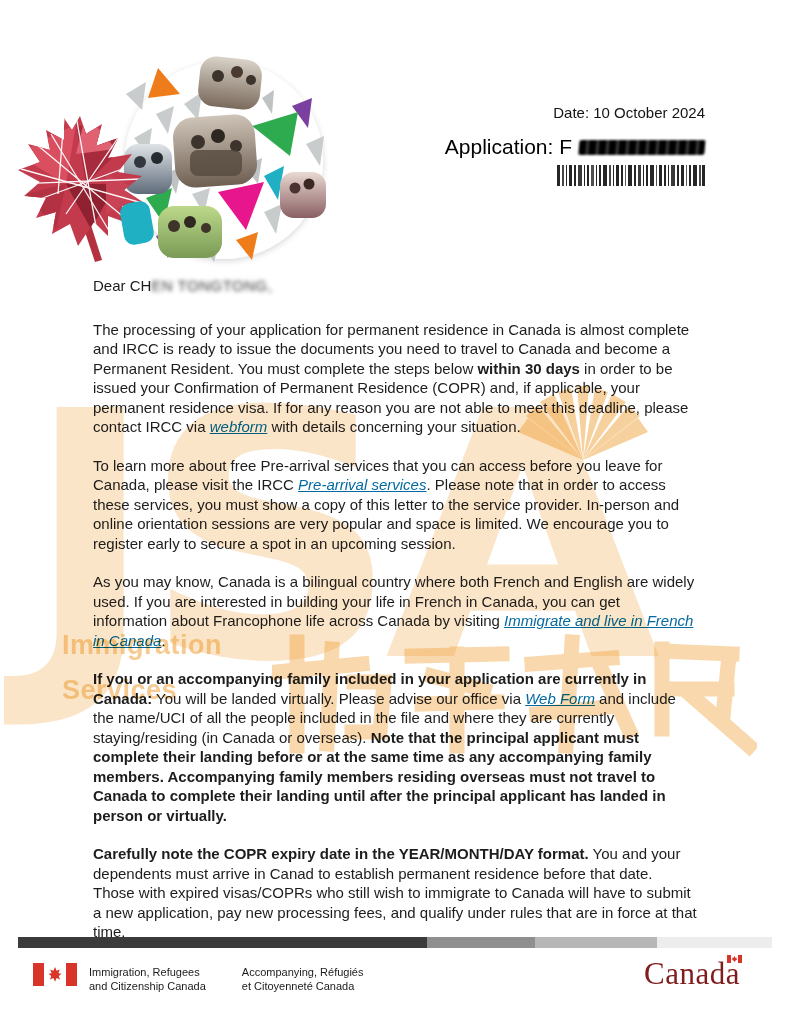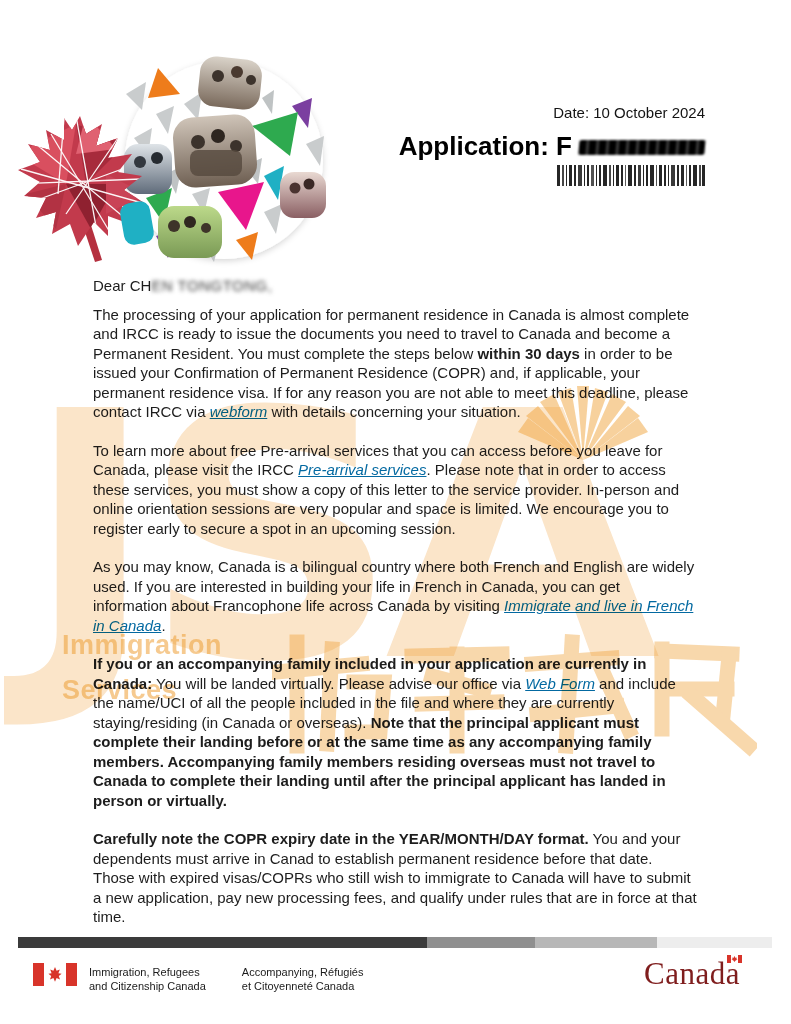--- a/index.html
+++ b/index.html
@@ -3,33 +3,33 @@
 <meta charset="utf-8">
 <style>
   html,body{margin:0;padding:0;background:#ffffff;}
   .page{position:relative;width:791px;height:1024px;background:#fff;overflow:hidden;
         font-family:"Liberation Sans",sans-serif;color:#1d1d1d;}
 
   
   .logo{position:absolute;left:6px;top:54px;width:324px;height:214px;}
   .hdr{position:absolute;top:104px;right:86px;text-align:right;z-index:2;}
   .hdr .date{font-size:15px;color:#141414;}
-  .idrow{display:flex;justify-content:center;align-items:center;font-weight:bold;
-         font-size:26px;line-height:27px;color:#000;}
+  .idrow{display:flex;justify-content:center;align-items:center;font-weight:normal;
+         font-size:21px;line-height:27px;color:#000;}
   .idrow.app{margin-top:12px;}
   .redact{display:inline-block;background:#060606;border-radius:2px;filter:blur(1.1px);margin-left:7px;
           background-image:repeating-linear-gradient(90deg,#000 0 7px,#383838 7px 10px);}
   .redact.app{width:126px;height:15px;transform:skewX(-5deg) translateY(1px);}
   .redact.uci{width:144px;height:17px;}
   .barcode{margin-top:5px;display:flex;justify-content:flex-end;filter:blur(.4px);opacity:.93;}
 
   
   .bodytext{position:absolute;left:93px;top:276px;width:604px;font-size:15px;line-height:19.5px;z-index:2;}
   .bodytext p{margin:0 0 19px 0;}
-  .dear{margin-bottom:9px;}
+  .dear{margin-bottom:24px;}
   .blurname{filter:blur(2.2px);color:#3c3c3c;letter-spacing:.5px;}
   .b{font-weight:bold;}
   .lnk{color:#0369a1;text-decoration:underline;cursor:pointer;font-style:italic;}
 
   
   .wm{position:absolute;inset:0;pointer-events:none;mix-blend-mode:multiply;z-index:4;}
   .wm-jsa{position:absolute;left:24px;top:360px;font-family:"DejaVu Sans",sans-serif;font-weight:bold;
           font-size:356px;line-height:1;letter-spacing:-14px;color:#f1a84d;opacity:.30;transform:scaleY(.96);}
   .wm-sun{position:absolute;left:498px;top:382px;opacity:.50;}
   .wm-word{position:absolute;left:62px;font-weight:bold;font-size:27px;color:#ee9f35;opacity:.55;letter-spacing:.5px;}

